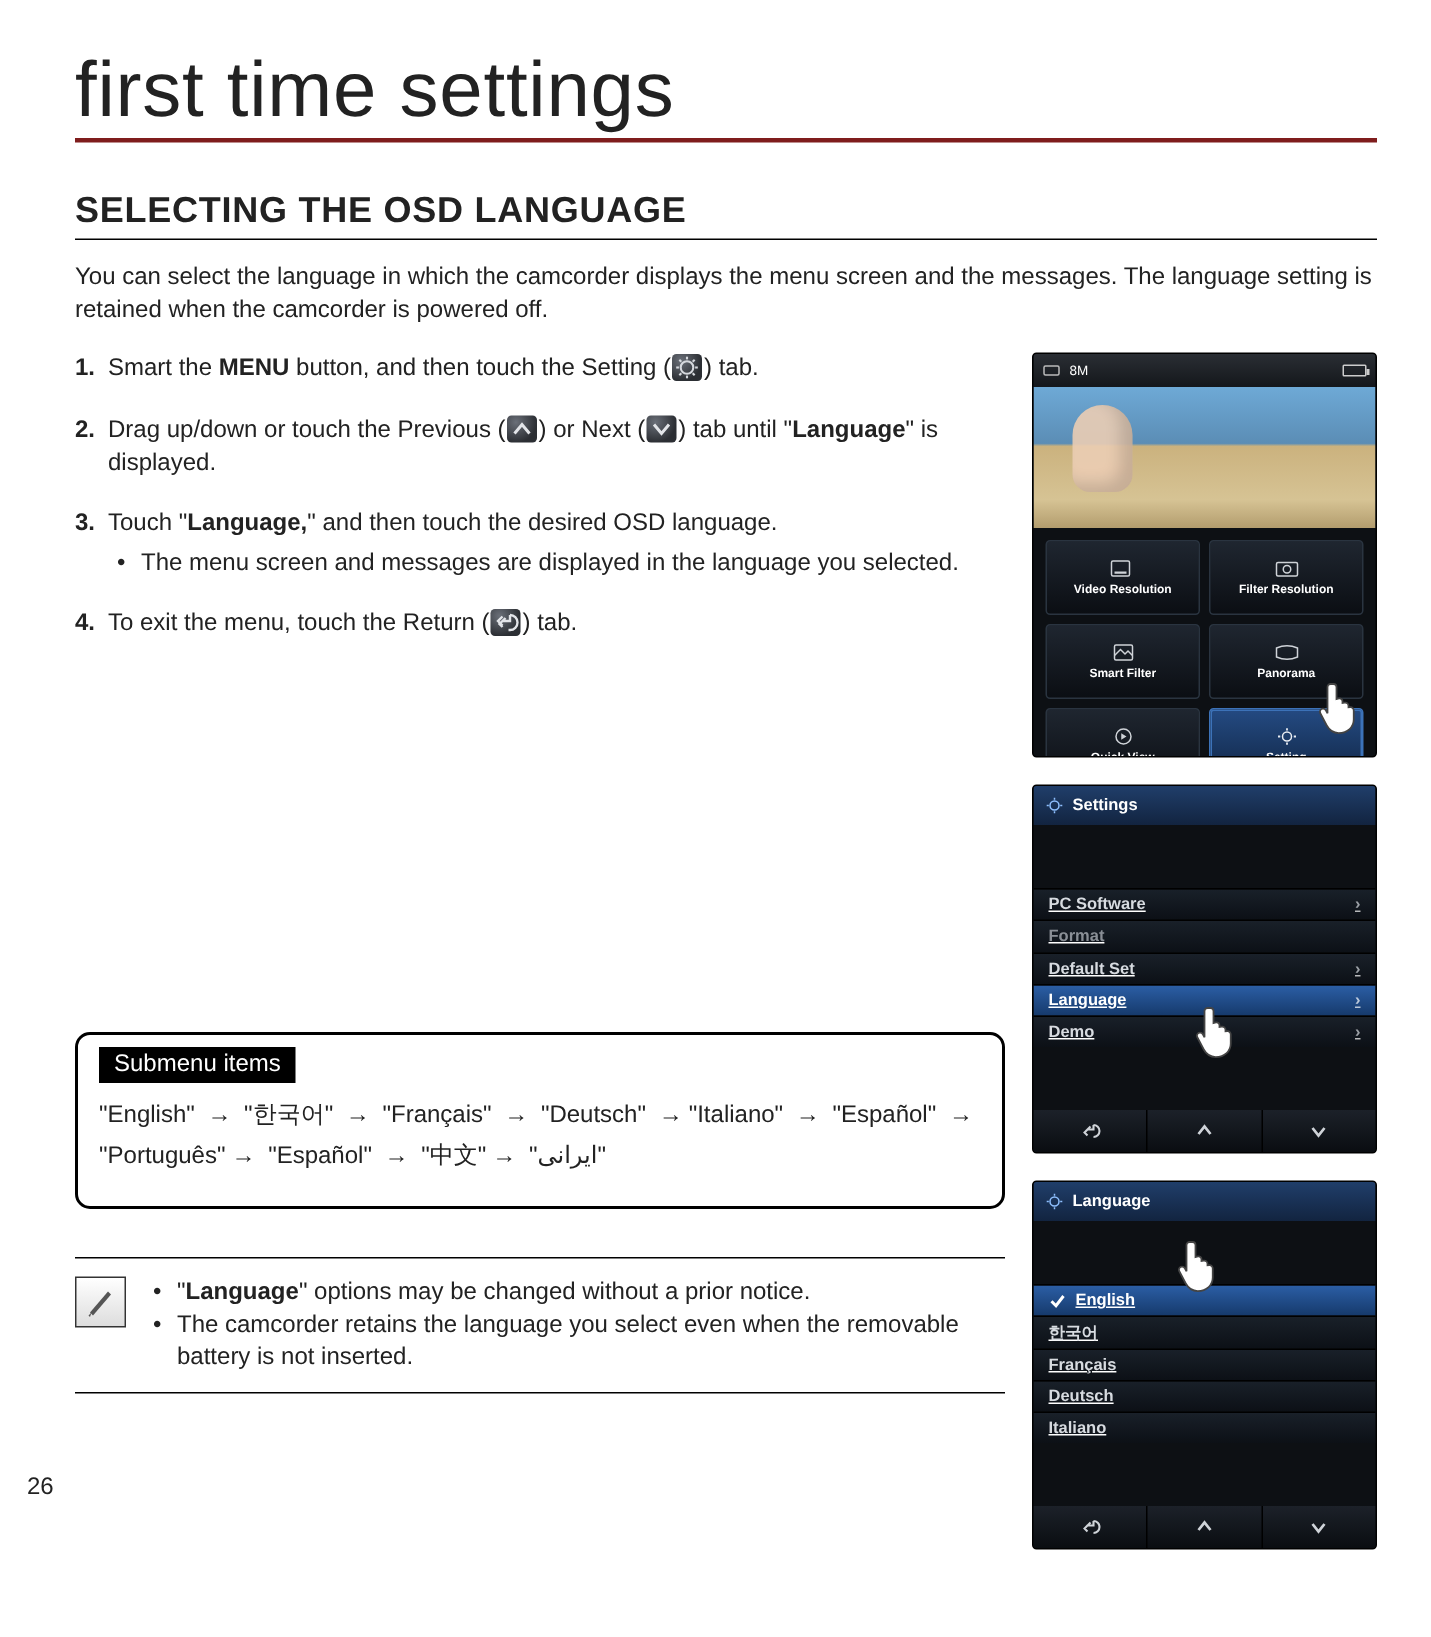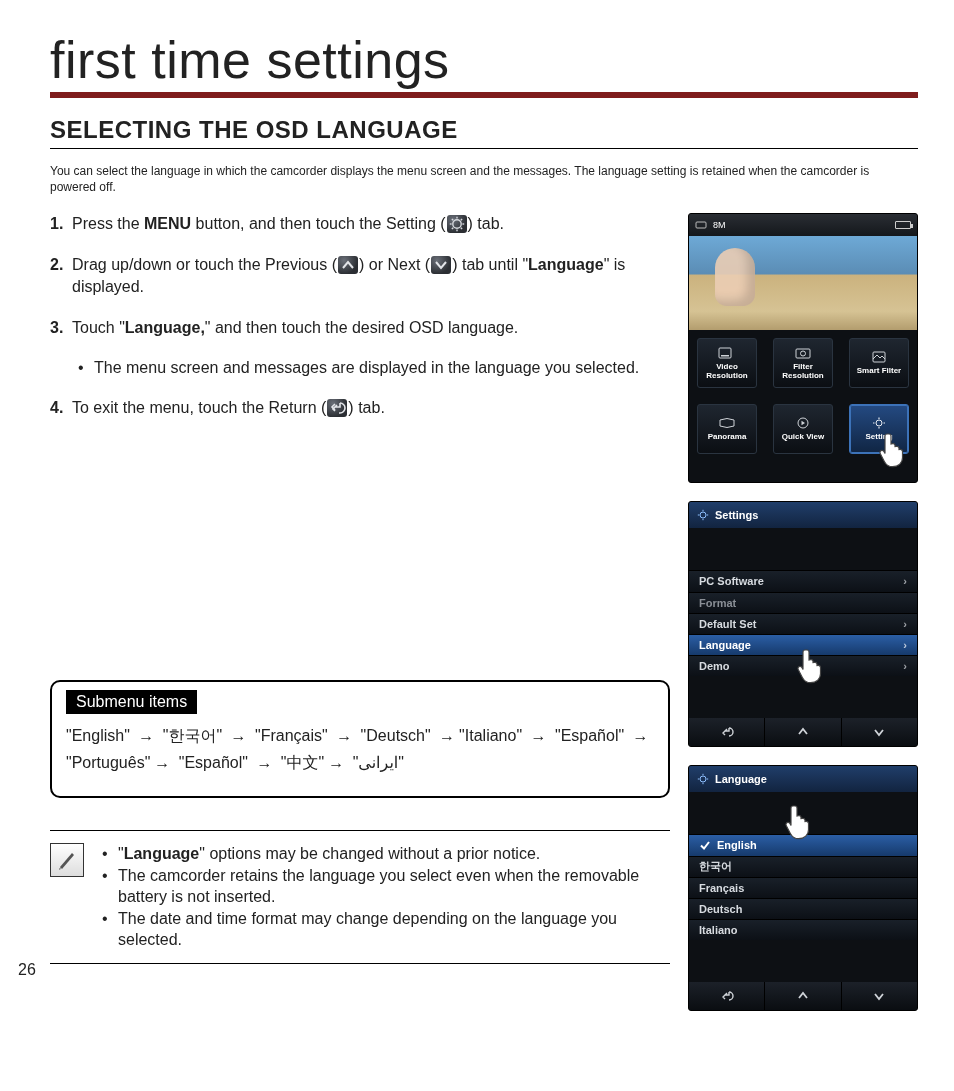--- a/index.html
+++ b/index.html
@@ -1,30 +1,30 @@
 <!DOCTYPE html>
 <html><head>
 <meta charset="utf-8">
 <style>
   * { box-sizing: border-box; margin: 0; padding: 0; }
   body { font-family: Arial, Helvetica, sans-serif; background: #fff; width: 954px; font-size: 16px; color: #222; }
   .page { padding: 30px 36px 30px 50px; position: relative; }
   .pagenum { position: absolute; left: 18px; bottom: 62px; font-size: 16px; color: #222; }
-  h1.title { font-weight: 300; font-size: 52px; letter-spacing: 0.5px; border-bottom: 6px solid #7f1d1d; padding-bottom: 2px; margin-bottom: 18px; }
+  h1.title { font-weight: 300; font-size: 52px; letter-spacing: 0.5px; border-bottom: 3px solid #7f1d1d; padding-bottom: 2px; margin-bottom: 32px; }
   h2.section { font-weight: 700; font-size: 24px; text-transform: uppercase; border-bottom: 1px solid #000; padding-bottom: 4px; margin-bottom: 14px; letter-spacing: 0.5px; }
-  .intro { font-size: 12px; line-height: 1.35; margin-bottom: 18px; }
+  .intro { font-size: 16px; line-height: 1.35; margin-bottom: 18px; }
 
   .columns { display: flex; gap: 18px; }
   .left { flex: 1 1 auto; }
   .right { flex: 0 0 230px; display: flex; flex-direction: column; gap: 18px; justify-content: space-between; }
 
   ol.steps { list-style: none; counter-reset: step; }
   ol.steps > li { counter-increment: step; margin-bottom: 18px; padding-left: 22px; position: relative; line-height: 1.4; }
   ol.steps > li::before { content: counter(step) "."; position: absolute; left: 0; top: 0; font-weight: 700; }
-  ul.sub { list-style: none; margin-top: 18px; }
+  ul.sub { list-style: none; margin-top: 4px; }
   ul.sub li { padding-left: 22px; position: relative; line-height: 1.4; }
   ul.sub li::before { content: "•"; position: absolute; left: 6px; top: 0; }
 
   .inline-icon { display: inline-block; vertical-align: -4px; width: 20px; height: 18px; border-radius: 3px; background: radial-gradient(circle at 30% 25%, #6a6f78 0%, #2b2e33 70%); margin: 0 1px; position: relative; }
   .inline-icon svg { position: absolute; inset: 0; margin: auto; }
   .gear-i { background: radial-gradient(circle at 30% 25%, #6a6f78 0%, #2b2e33 70%); }
 
   .submenu { border: 2px solid #000; border-radius: 10px; padding: 8px 14px 20px; margin-top: 260px; position: relative; }
   .submenu .badge { display: inline-block; background: #000; color: #fff; padding: 3px 10px; font-size: 16px; margin-bottom: 8px; }
   .submenu .flow { line-height: 1.7; font-size: 16px; }
@@ -37,33 +37,33 @@
   .notebox ul li::before { content: "•"; position: absolute; left: 4px; top: 0; }
 
   
   .screen { background: #0d1014; border: 1px solid #000; border-radius: 3px; overflow: hidden; color: #fff; font-size: 10px; position: relative; }
   .screen1 { height: 270px; }
   .s1-top { height: 22px; background: linear-gradient(#2a2e34,#14171b); display: flex; align-items: center; gap: 6px; padding: 0 6px; font-size: 9px; }
   .battery { margin-left: auto; width: 16px; height: 8px; border: 1px solid #ccc; border-radius: 1px; position: relative; }
   .battery::after { content:""; position:absolute; right:-3px; top:2px; width:2px; height:4px; background:#ccc; }
   .preview { height: 94px; background: linear-gradient(180deg,#6ea9d6 0%, #5b8db5 40%, #cbb27e 42%, #d6c394 80%, #b39d6e 100%); position: relative; }
   .preview::after { content:""; position:absolute; left:26px; top:12px; width:40px; height:58px; border-radius: 24px 24px 14px 14px; background: rgba(235,205,180,.9); box-shadow: inset -8px -6px 10px rgba(0,0,0,.15);}
-  .menugrid { display: grid; grid-template-columns: repeat(3,1fr); gap: 16px; padding: 8px; }
+  .menugrid { display: grid; grid-template-columns: repeat(2,1fr); gap: 6px; padding: 8px; }
   .tile { background: linear-gradient(#1f2630,#0b0e13); border: 1px solid #2a3440; border-radius: 3px; height: 50px; display: flex; flex-direction: column; align-items: center; justify-content: center; gap: 3px; position: relative; }
   .tile.sel { background: linear-gradient(#244a82,#102543); border-color:#3c72b8; box-shadow: 0 0 0 1px #3c72b8 inset; }
   .tile span.lbl { font-size: 8px; text-align: center; line-height: 1.1; font-weight: 700; }
   .tileicon { width: 18px; height: 14px; }
 
   .cursorhand { position:absolute; width:42px; height:42px; pointer-events:none; }
   .cursorhand svg{width:100%;height:100%;}
 
   .screen2, .screen3 { height: 246px; display: flex; flex-direction: column; gap: 42px; }
   .pane-head { height: 26px; background: linear-gradient(#203e6a,#122440); display:flex; align-items:center; gap:6px; padding:0 8px; font-weight:700; font-size:11px;}
   .pane-head .hg { width:12px; height:12px; }
-  .list { flex:1; display:flex; flex-direction:column; }
+  .list { flex:1; display:flex; flex-direction:column;text-decoration:underline; }
   .row { flex:1; border-top:1px solid #000; background: linear-gradient(#192029,#0c1016); display:flex; align-items:center; padding:0 10px; font-size:11px; font-weight:700; position:relative; color:#d7dbe0;}
   .row .chev { margin-left:auto; opacity:.7; }
   .row.hi { background: linear-gradient(#2b5ea5,#163a6c); color:#fff; }
   .row.dim { color:#8a8f96; }
   .row .tick { width:12px; height:12px; margin-right:6px; }
   .navbar { height:28px; background: linear-gradient(#1c2129,#0a0d11); display:flex; }
   .navbtn { flex:1; display:flex; align-items:center; justify-content:center; border-left:1px solid #000; }
   .navbtn:first-child{border-left:none;}
   .navbtn svg{width:14px;height:14px;}
 
@@ -76,21 +76,21 @@
   <div class="pagenum">26</div>
 
   <h1 class="title">first time settings</h1>
   <h2 class="section">SELECTING THE OSD LANGUAGE</h2>
   <p class="intro">You can select the language in which the camcorder displays the menu screen and the messages. The language setting is retained when the camcorder is powered off.</p>
 
   <div class="columns">
     <div class="left">
       <ol class="steps">
         <li>
-          <span>Press the </span><b>MENU</b><span> button, and then touch the Setting (</span><span class="inline-icon gear-i"><svg viewBox="0 0 20 18">
+          <span>Smart the </span><b>MENU</b><span> button, and then touch the Setting (</span><span class="inline-icon gear-i"><svg viewBox="0 0 20 18">
                 <circle cx="10" cy="9" r="4.2" fill="none" stroke="#d6d9de" stroke-width="1.4"></circle>
                 <g stroke="#d6d9de" stroke-width="1.4">
                   <line x1="10" y1="1.8" x2="10" y2="3.6"></line>
                   <line x1="10" y1="14.4" x2="10" y2="16.2"></line>
                   <line x1="2.8" y1="9" x2="4.6" y2="9"></line>
                   <line x1="15.4" y1="9" x2="17.2" y2="9"></line>
                   <line x1="4.9" y1="3.9" x2="6.2" y2="5.2"></line>
                   <line x1="13.8" y1="12.8" x2="15.1" y2="14.1"></line>
                   <line x1="15.1" y1="3.9" x2="13.8" y2="5.2"></line>
                   <line x1="6.2" y1="12.8" x2="4.9" y2="14.1"></line>
@@ -137,21 +137,20 @@
       <div class="notebox">
         <div class="noteicon">
           <svg width="22" height="22" viewBox="0 0 22 22">
               <path d="M4 18 L16 4 L18 6 L6 20 Z" fill="#555"></path>
               <path d="M3 20 L5 18 L4 21 Z" fill="#555"></path>
             </svg>
         </div>
         <ul>
           <li><span>"</span><b>Language</b><span>" options may be changed without a prior notice.</span></li>
           <li>The camcorder retains the language you select even when the removable battery is not inserted.</li>
-          <li>The date and time format may change depending on the language you selected.</li>
         </ul>
       </div>
     </div>
 
     <div class="right">
 
       <div class="screen screen1">
         <div class="s1-top">
           <svg width="12" height="10" viewBox="0 0 12 10">
               <rect x="1" y="2" width="10" height="6" rx="1" fill="none" stroke="#bbb"></rect>

